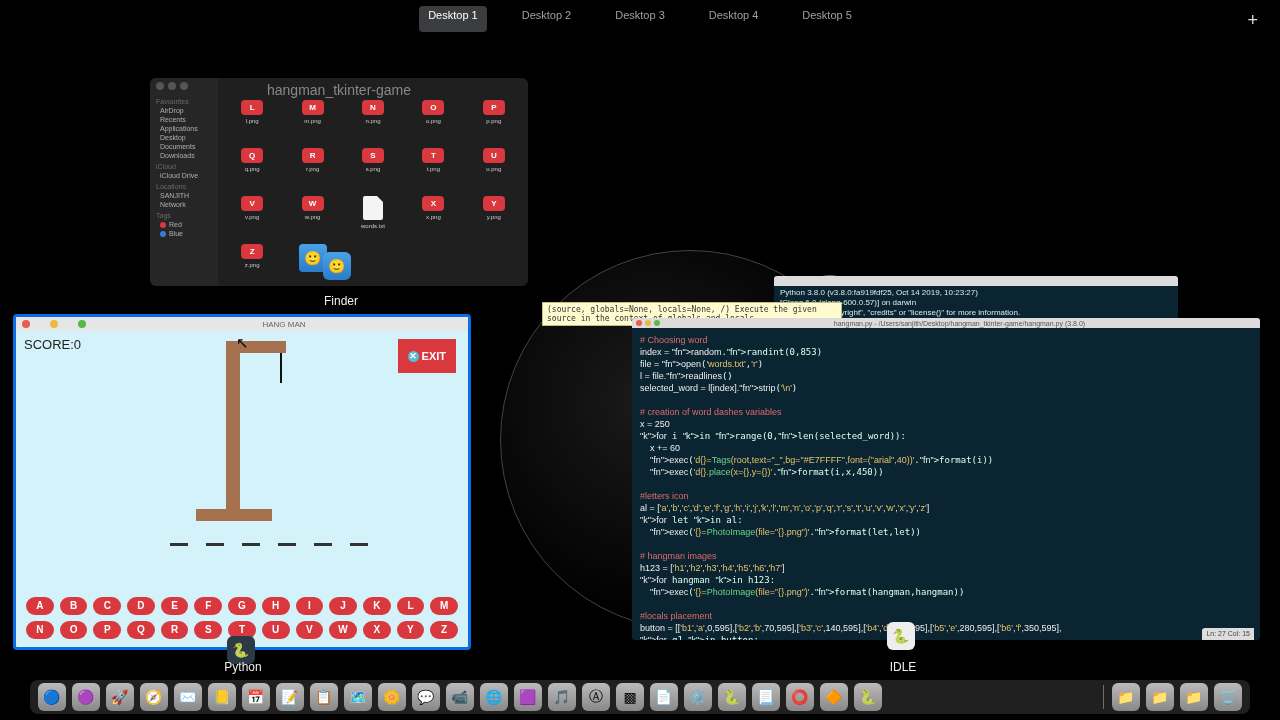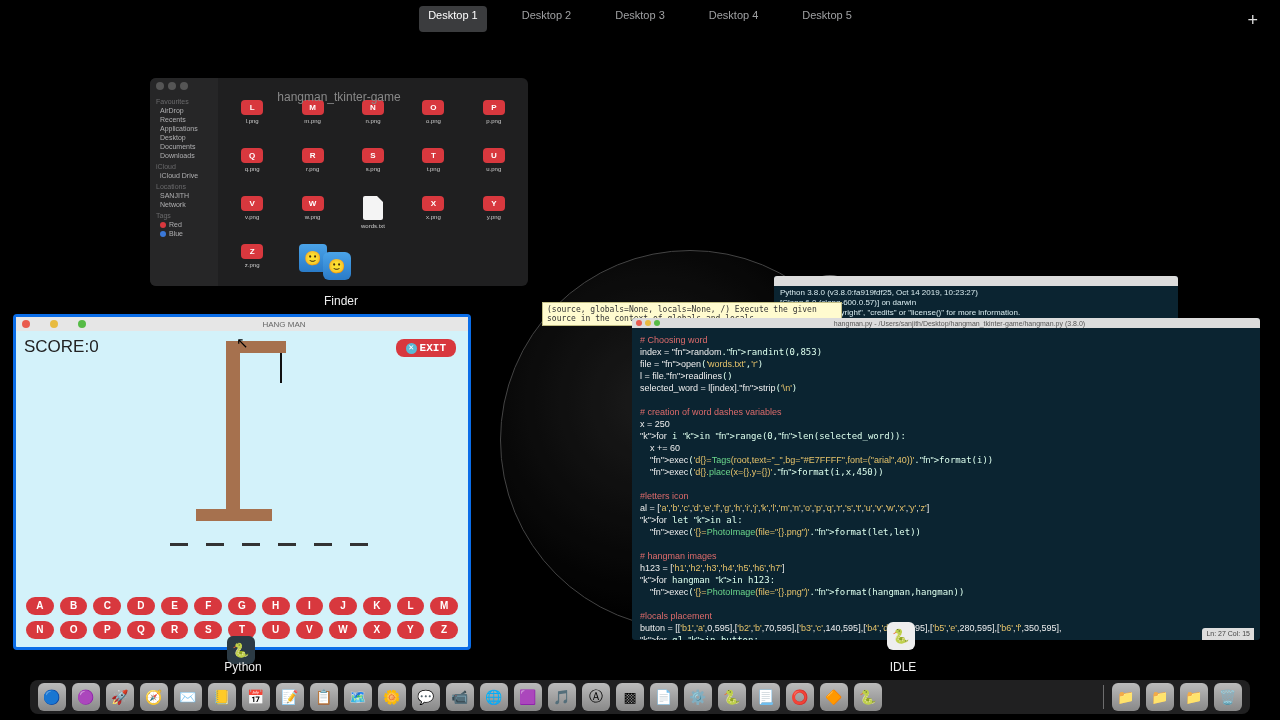--- a/index.html
+++ b/index.html
@@ -11,40 +11,40 @@
   .plus { position: absolute; right: 22px; top: 10px; color: #ddd; font-size: 18px; font-weight: 300; }
   
   .moon { position: absolute; left: 500px; top: 250px; width: 380px; height: 380px; border-radius: 50%; border: 1px solid #555; background: radial-gradient(circle at 40% 40%, #222 0%, #000 70%); opacity: .8; }
   .crescent { position: absolute; left: 800px; top: 275px; width: 60px; height: 60px; border-top: 2px solid #aaa; border-right: 2px solid #aaa; border-radius: 50%; transform: rotate(30deg); opacity: .6; }
   
   .wingroup-label { position: absolute; color: #eee; font-size: 12px; text-align: center; width: 120px; }
   
   .finder { position: absolute; left: 150px; top: 78px; width: 378px; height: 208px; background: #1f1f20; border-radius: 6px; overflow: hidden; display: flex; font-size: 8px; color: #bdbdbd; }
   .finder .tlb { position: absolute; top: 4px; left: 6px; display: flex; gap: 4px; }
   .tlb span { width: 8px; height: 8px; border-radius: 50%; background: #555; display: inline-block; }
-  .finder .title { position: absolute; top: 4px; left: 0; right: 0; text-align: center; font-size: 12px; color: #888; margin-top: 8px; }
+  .finder .title { position: absolute; top: 4px; left: 0; right: 0; text-align: center; font-size: 14px; color: #888; }
   .finder .side { width: 68px; height: 100%; background: #262627; padding: 18px 6px 4px 6px; display: flex; flex-direction: column; gap: 2px; }
   .finder .side .hdr { color: #6a6a6c; font-size: 7px; margin-top: 2px; }
   .finder .side .it { color: #b0b0b2; font-size: 7px; padding-left: 4px; display: flex; gap: 3px; align-items: center; }
   .finder .side .dot { width: 6px; height: 6px; border-radius: 50%; display: inline-block; }
   .finder .grid { flex: 1; padding: 22px 10px 6px 10px; display: grid; grid-template-columns: repeat(5, 1fr); grid-auto-rows: 42px; gap: 6px 12px; justify-items: center; }
   .ficon { display: flex; flex-direction: column; align-items: center; gap: 3px; }
   .badge { width: 22px; height: 15px; background: #d8383e; border-radius: 4px; color: #fff; font-size: 8px; font-weight: 600; line-height: 15px; text-align: center; }
   .ficon .cap { font-size: 6px; color: #ccc; }
   .docicon { width: 20px; height: 24px; background: #f4f4f4; border-radius: 2px; position: relative; }
   .docicon::after { content: ''; position: absolute; right: 0; top: 0; border: 3px solid transparent; border-right-color: #1f1f20; border-top-color: #1f1f20; }
   .appicon { width: 28px; height: 28px; background: linear-gradient(#4aa3e8,#2a7bc8); border-radius: 4px; display:flex; align-items:center; justify-content:center; color:#fff; font-size:14px;}
   
   .hangwin { position: absolute; left: 13px; top: 314px; width: 458px; height: 336px; background: #d3f2fa; border: 3px solid #0a6de8; border-radius: 4px; }
   .hangwin .tbar { height: 14px; background: #e6e6e6; display: flex; align-items: center; padding: 0 6px; gap: 20px; }
   .hangwin .tbar span { width: 8px; height: 8px; border-radius: 50%; background: #e95b4e; }
   .hangwin .tbar span:nth-child(2){background:#e8bb40;} .hangwin .tbar span:nth-child(3){background:#56bb46;}
   .hangwin .ttl { flex: 1; text-align: center; font-size: 8px; color: #666; }
-  .hangwin .score { position: absolute; left: 8px; top: 20px; font-size: 17px; color: #222; }
-  .hangwin .exit { position: absolute; right: 12px; top: 22px; background: #d8383e; color: #fff; padding: 3px 10px; border-radius: 8px; font-size: 11px; font-weight: 600; display: flex; align-items: center; gap: 3px; font-family: Liberation Mono, monospace; }
+  .hangwin .score { position: absolute; left: 8px; top: 20px; font-size: 13px; color: #222; }
+  .hangwin .exit { position: absolute; right: 12px; top: 22px; background: #d8383e; color: #fff; padding: 11px 10px; border-radius: 0; font-size: 11px; font-weight: 600; display: flex; align-items: center; gap: 3px; }
   .hangwin .exit::before { content: '✕'; font-size: 9px; background: #5bbad5; color: #fff; width: 11px; height: 11px; border-radius: 50%; line-height: 11px; text-align: center; }
   .gallows { position: absolute; left: 180px; top: 24px; }
   .gallows .post { position: absolute; left: 30px; top: 0; width: 14px; height: 168px; background: #a6714e; }
   .gallows .beam { position: absolute; left: 30px; top: 0; width: 60px; height: 12px; background: #a6714e; }
   .gallows .base { position: absolute; left: 0; top: 168px; width: 76px; height: 12px; background: #a6714e; }
   .gallows .rope { position: absolute; left: 84px; top: 12px; width: 2px; height: 30px; background: #111; }
   .cursor { position: absolute; left: 236px; top: 334px; font-size: 15px; color: #000; z-index: 50; }
   .dashes { position: absolute; left: 160px; top: 540px; display: flex; gap: 18px; }
   .dashes span { width: 18px; height: 3px; background: #333; }
   .hangwin .dashes { left: 154px; top: 226px; }

